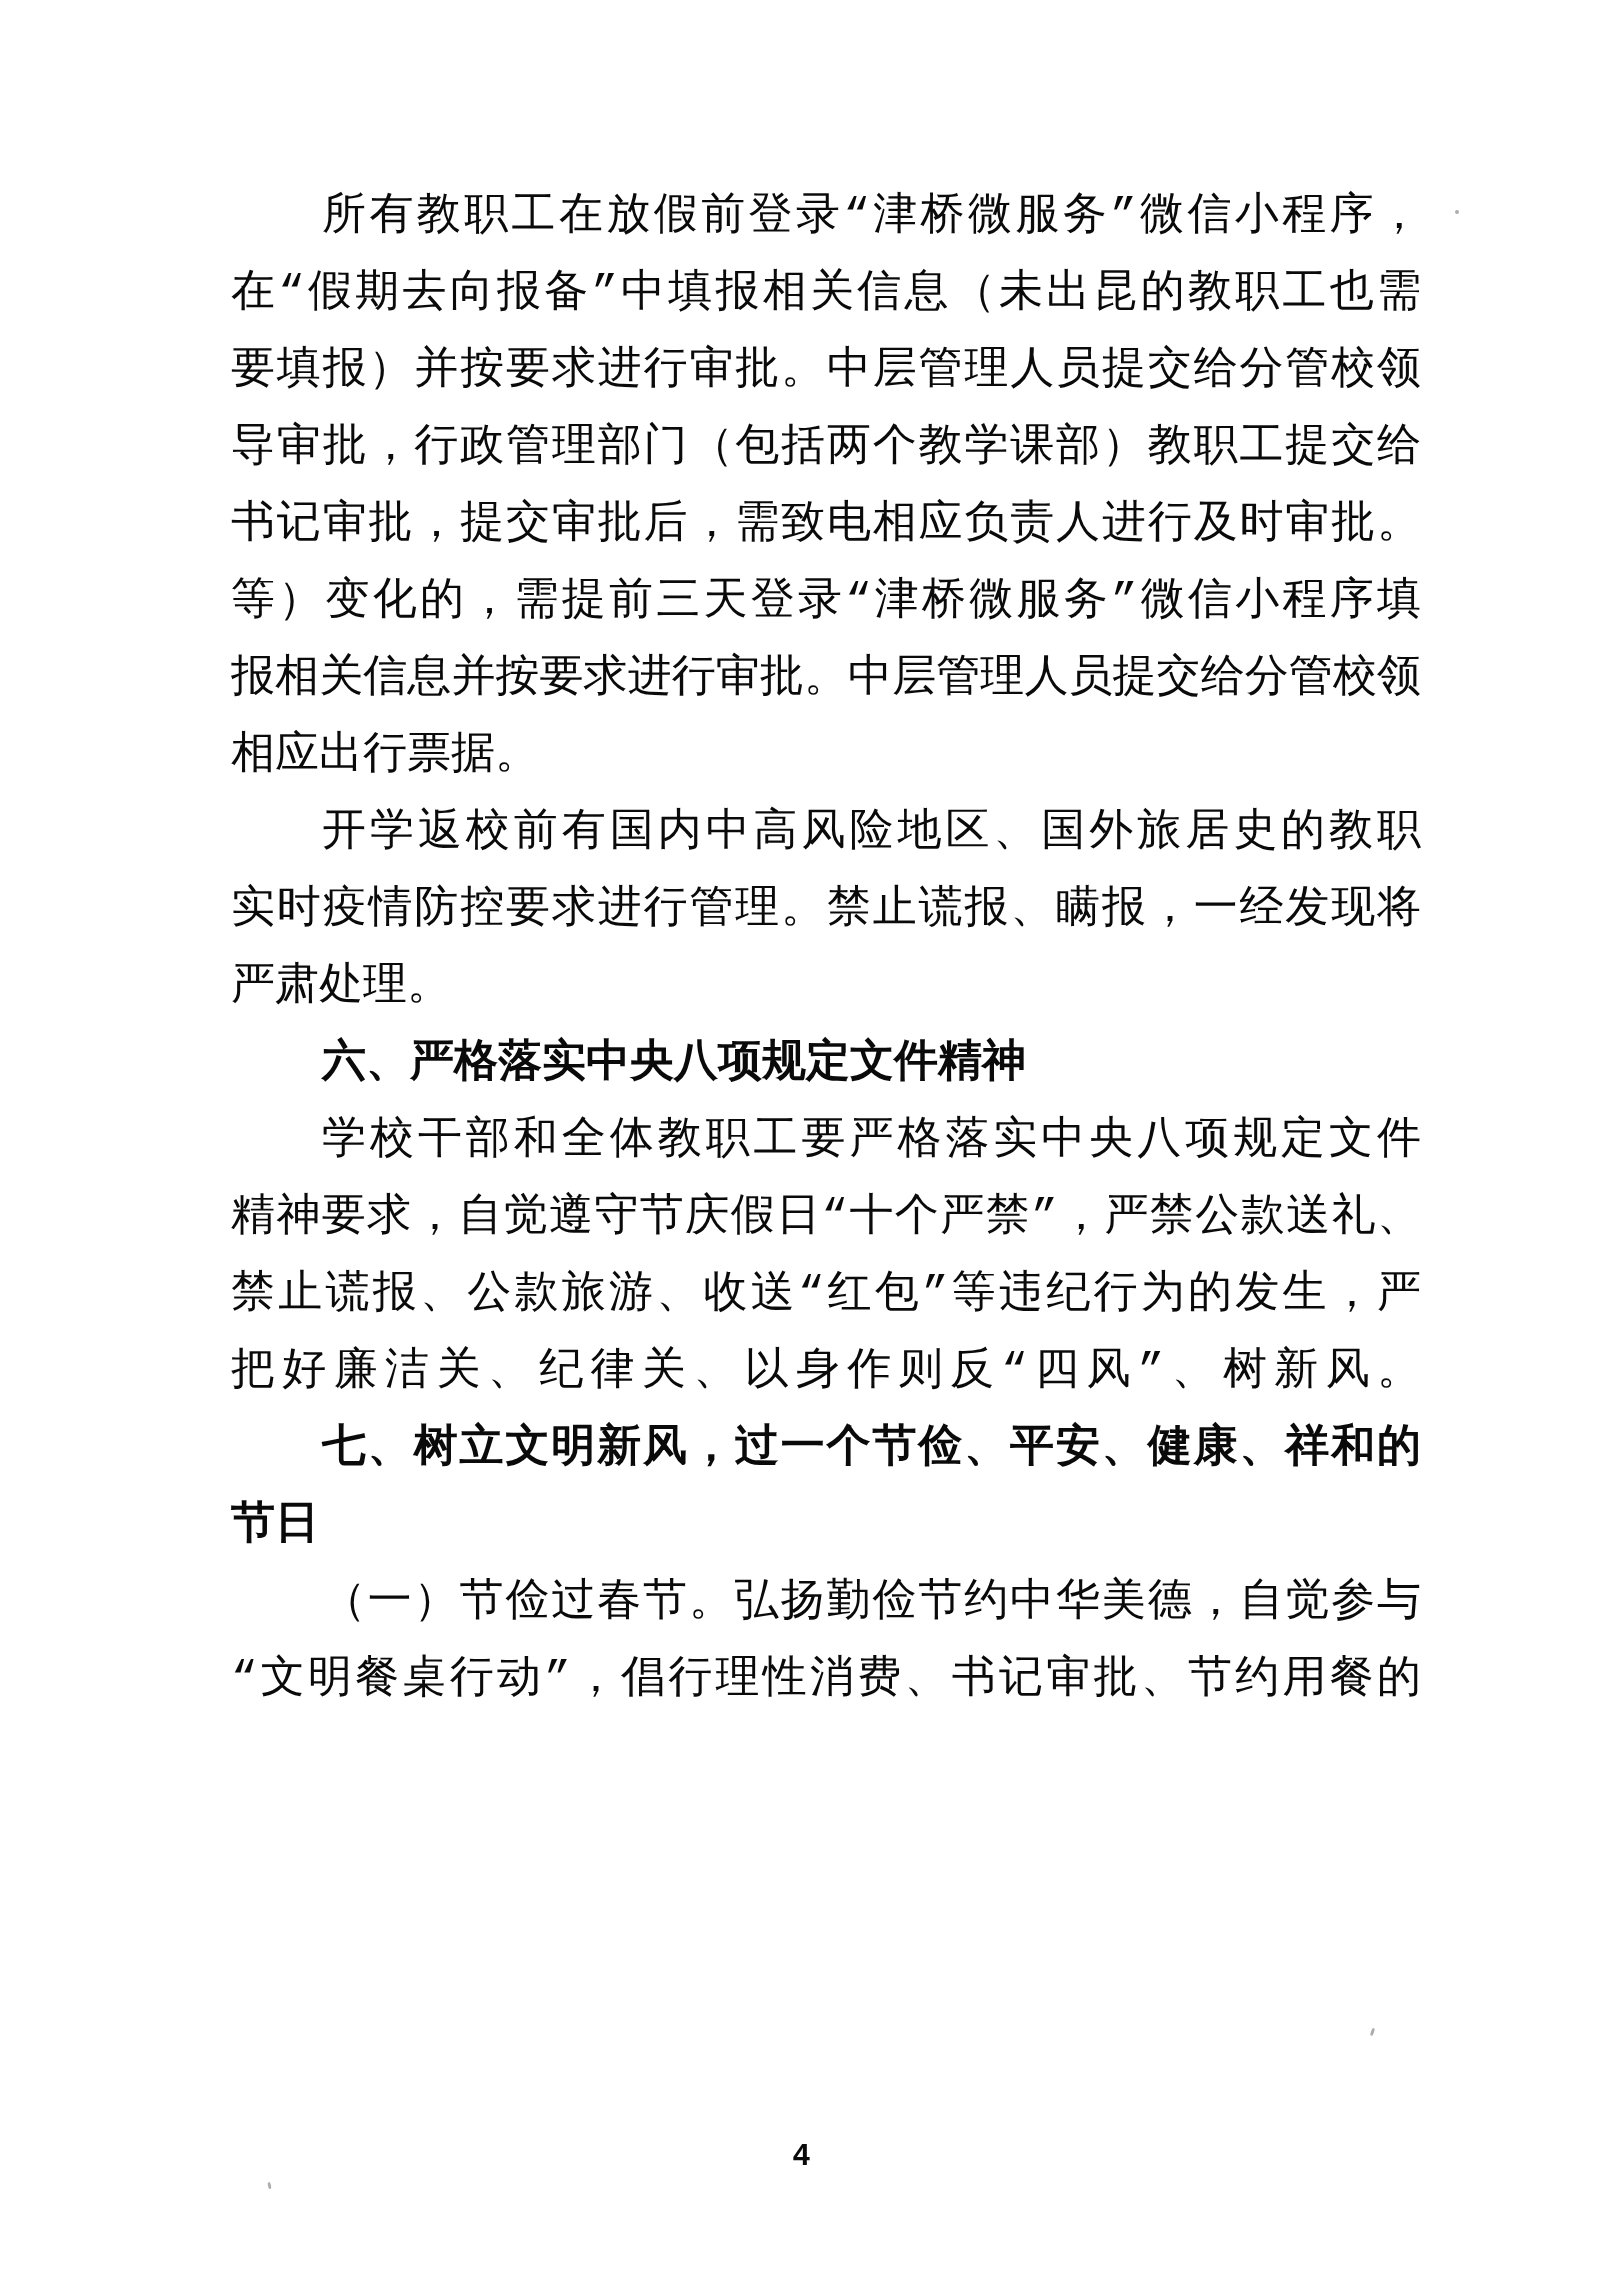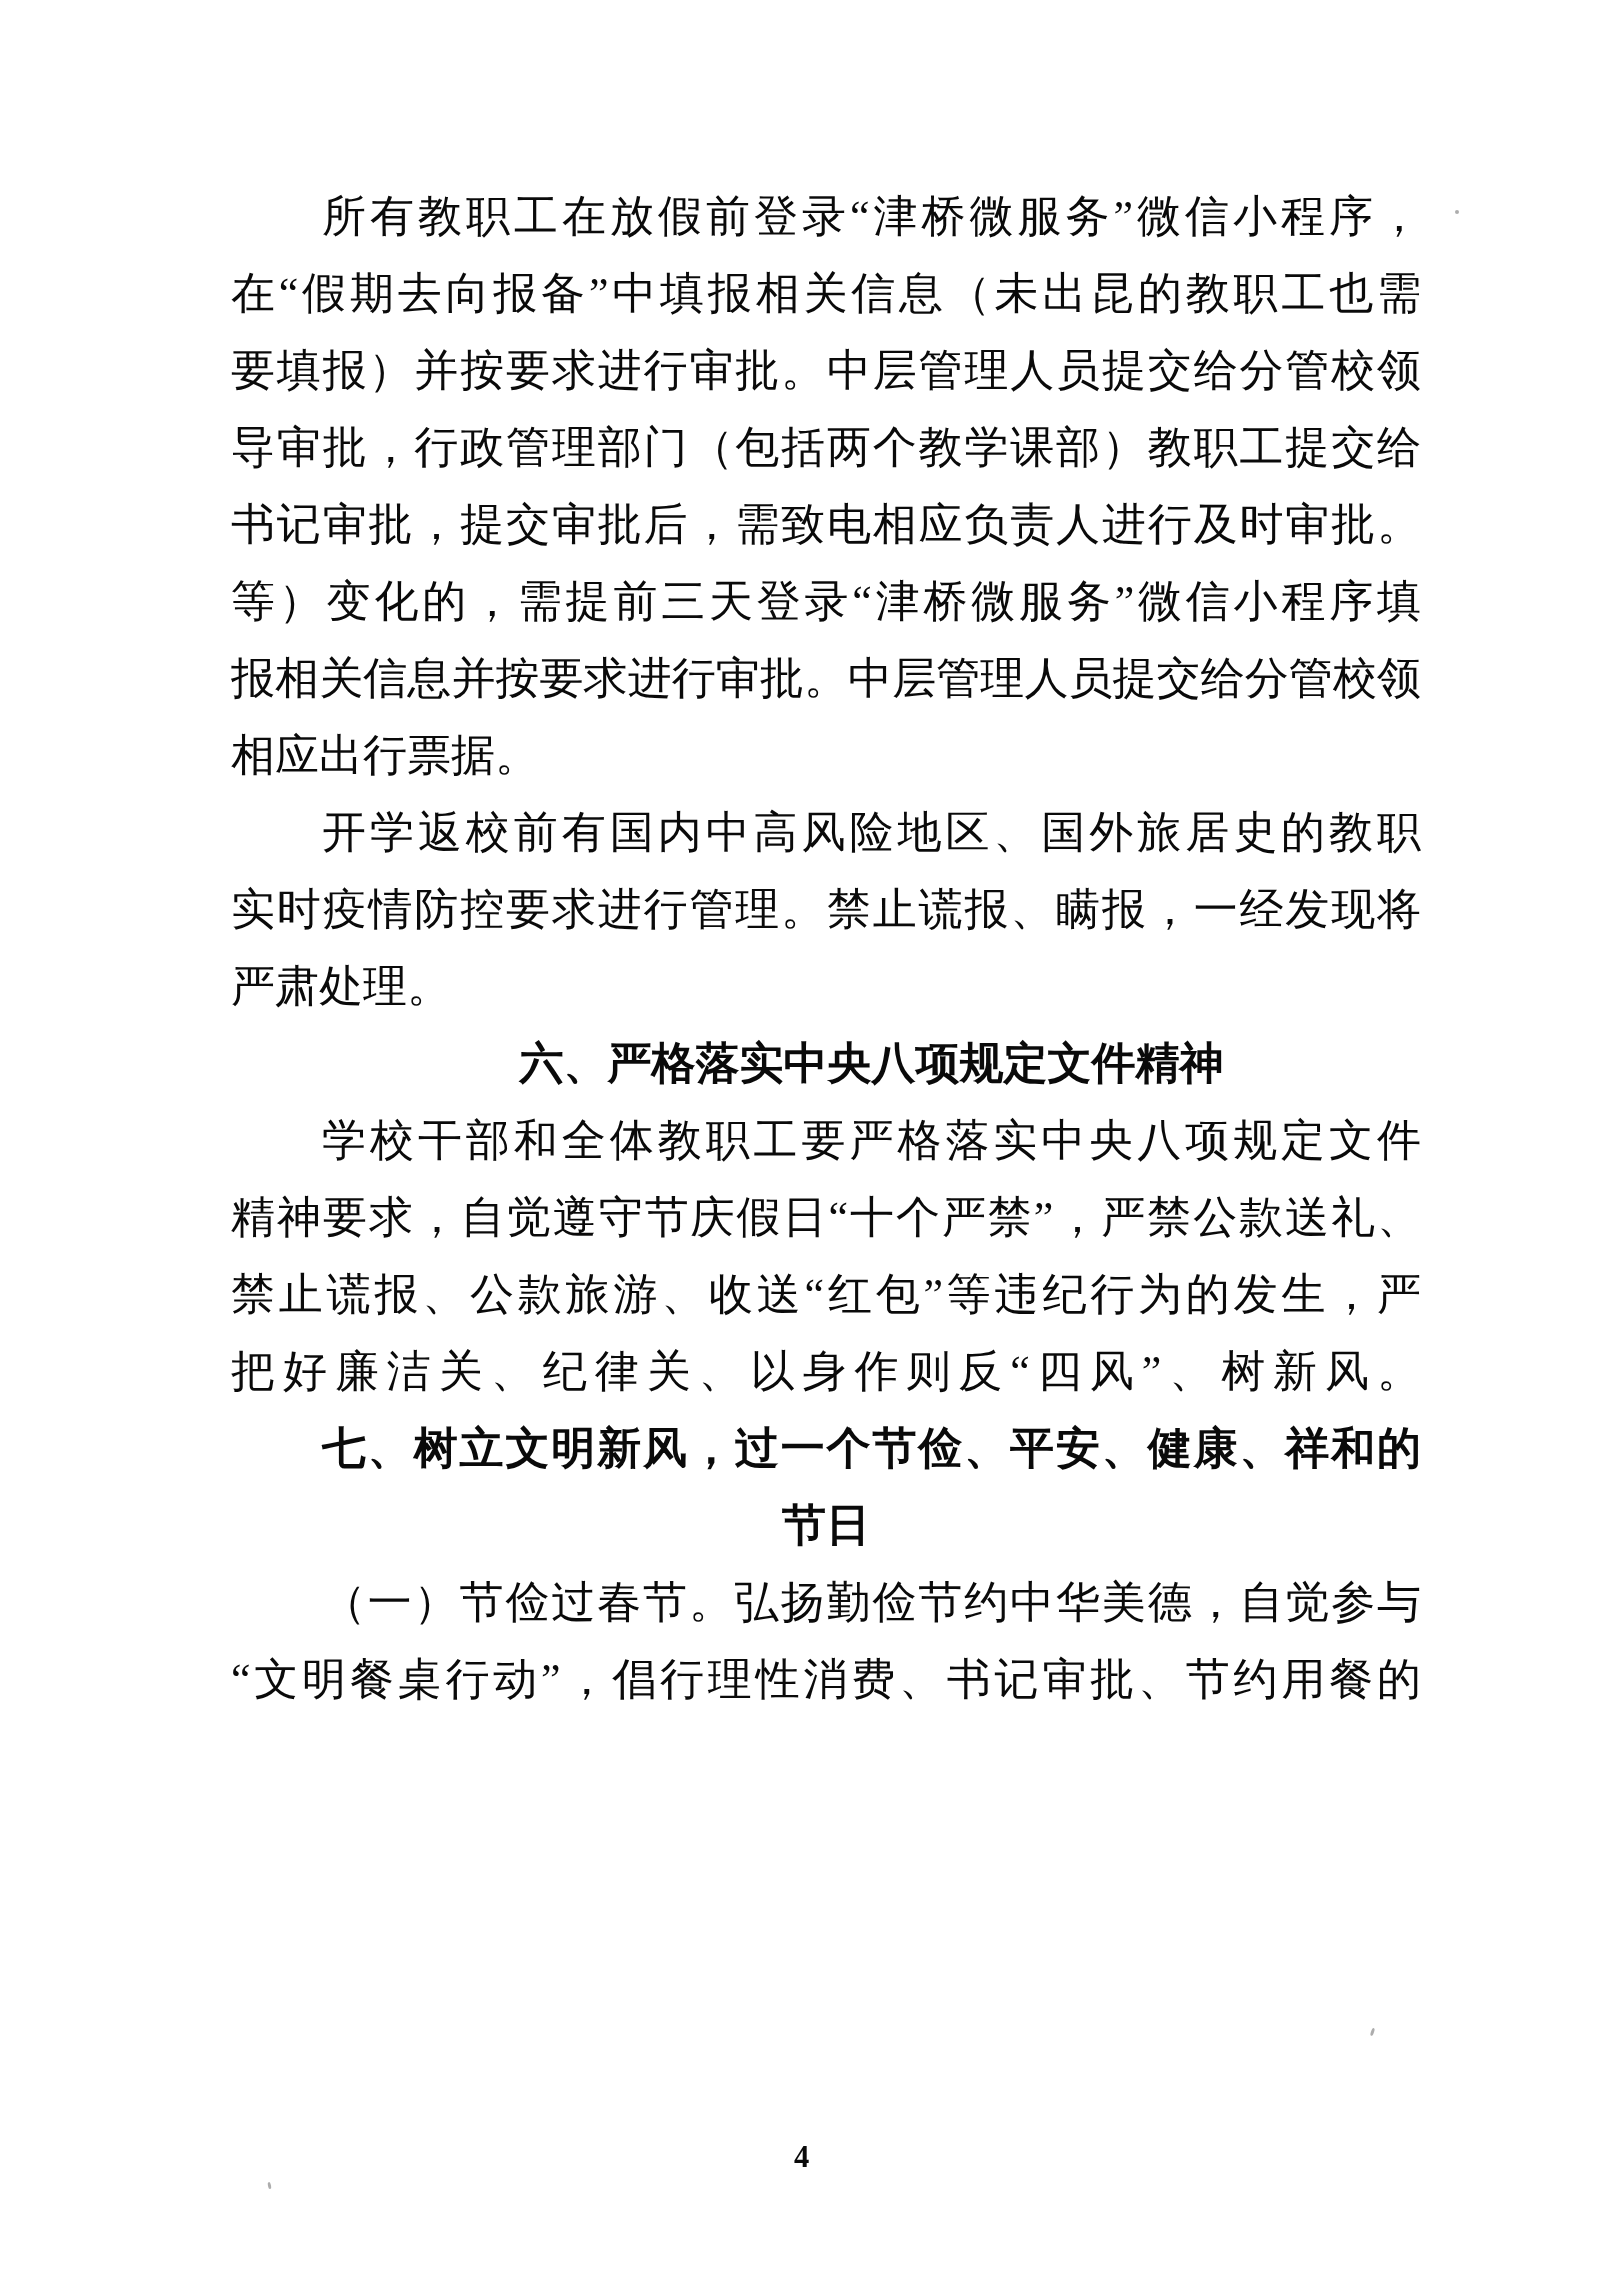--- a/index.html
+++ b/index.html
@@ -6,21 +6,21 @@
     margin: 0;
     padding: 0;
     background: #ffffff;
   }
   .page {
     position: relative;
     width: 1618px;
     height: 2295px;
     background: #ffffff;
     color: #0a0a0a;
-    font-family: Liberation Serif, serif;
+    font-family: Liberation Mono, monospace;
     overflow: hidden;
   }
   .text-block {
     position: absolute;
     left: 231px;
     top: 178px;
     width: 1190px;
   }
   .line {
     font-size: 44px;
@@ -35,21 +35,20 @@
     text-align: justify;
     text-align-last: justify;
     text-justify: inter-character;
     overflow: hidden;
   }
   .line.indent {
     padding-left: 91px;
   }
   .line.bold {
     font-weight: 700;
-    text-align: center;
   }
   .page-number {
     position: absolute;
     left: 772px;
     top: 2133px;
     width: 59px;
     text-align: center;
     font-size: 30.5px;
     line-height: 49px;
     font-weight: 700;

